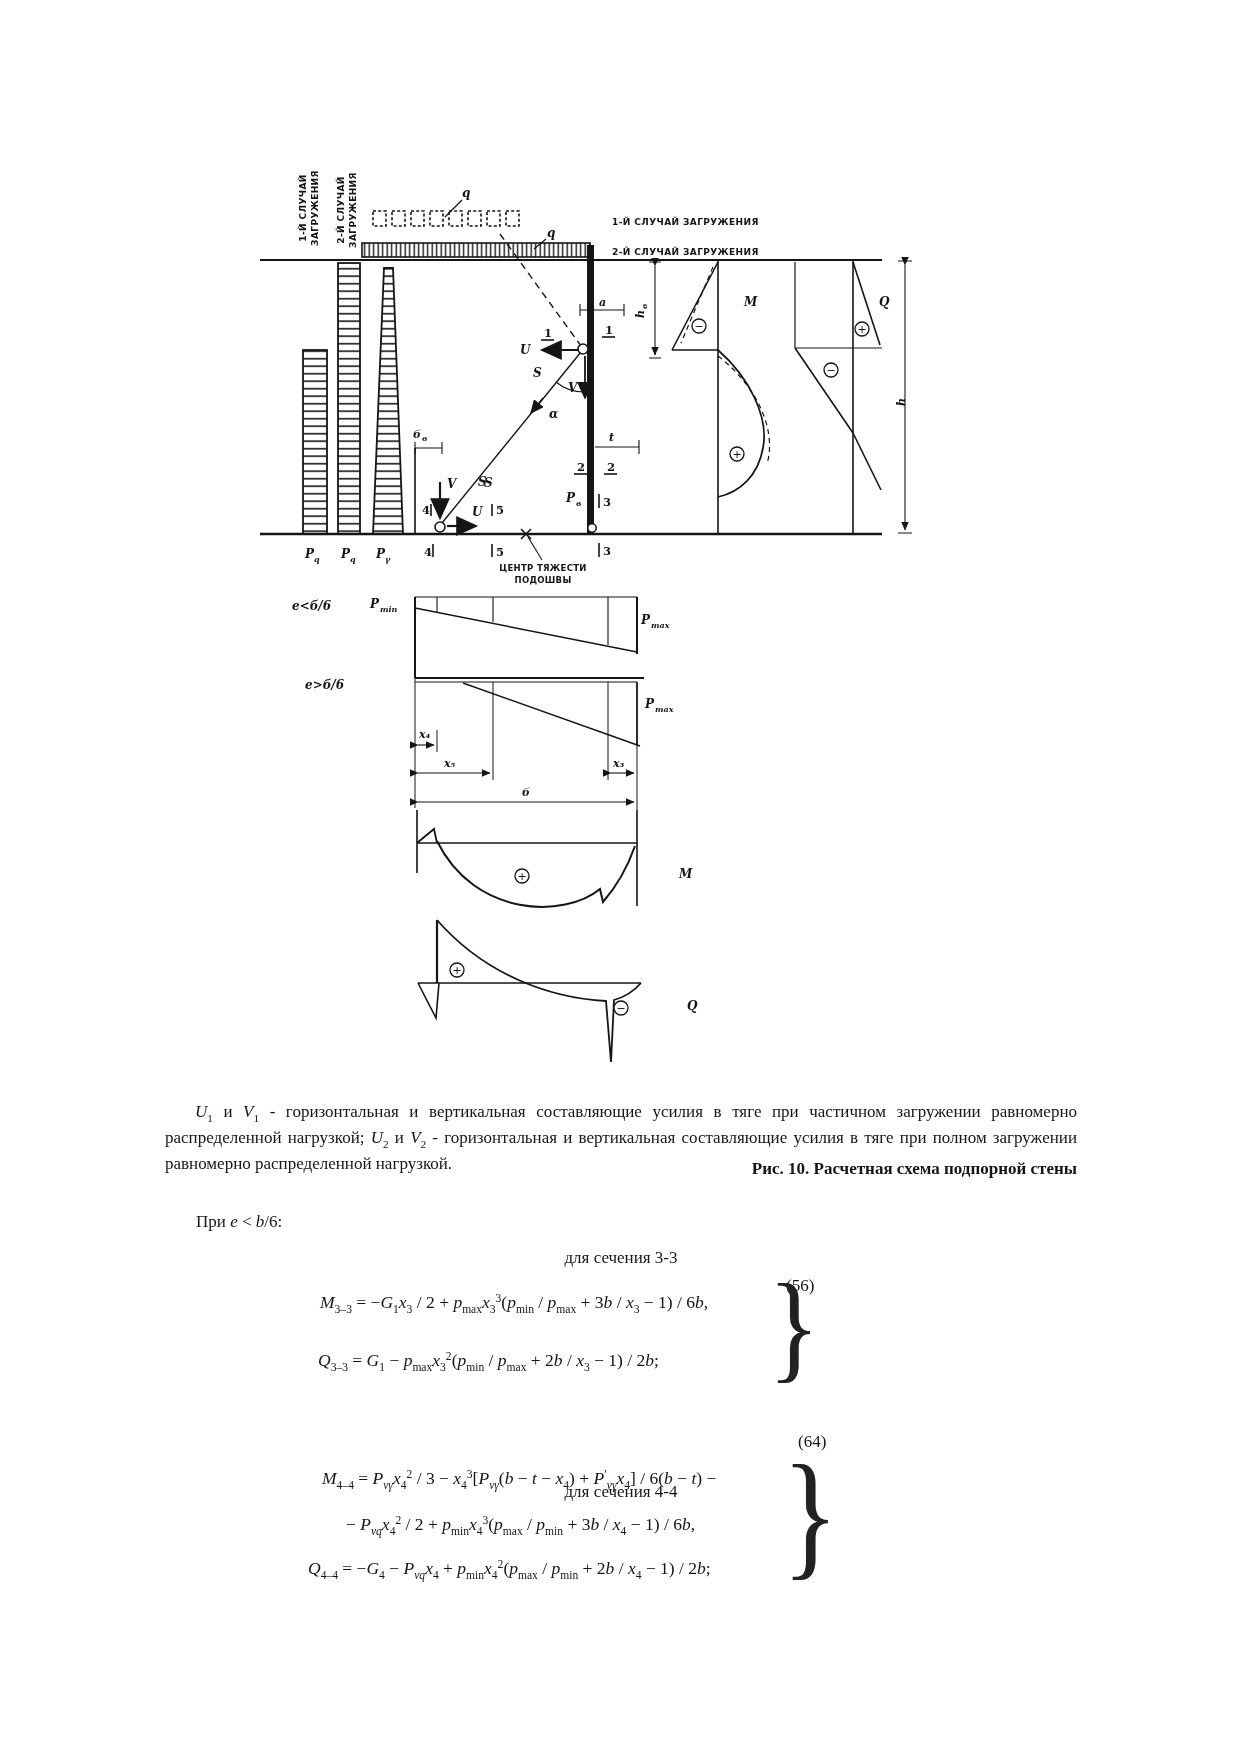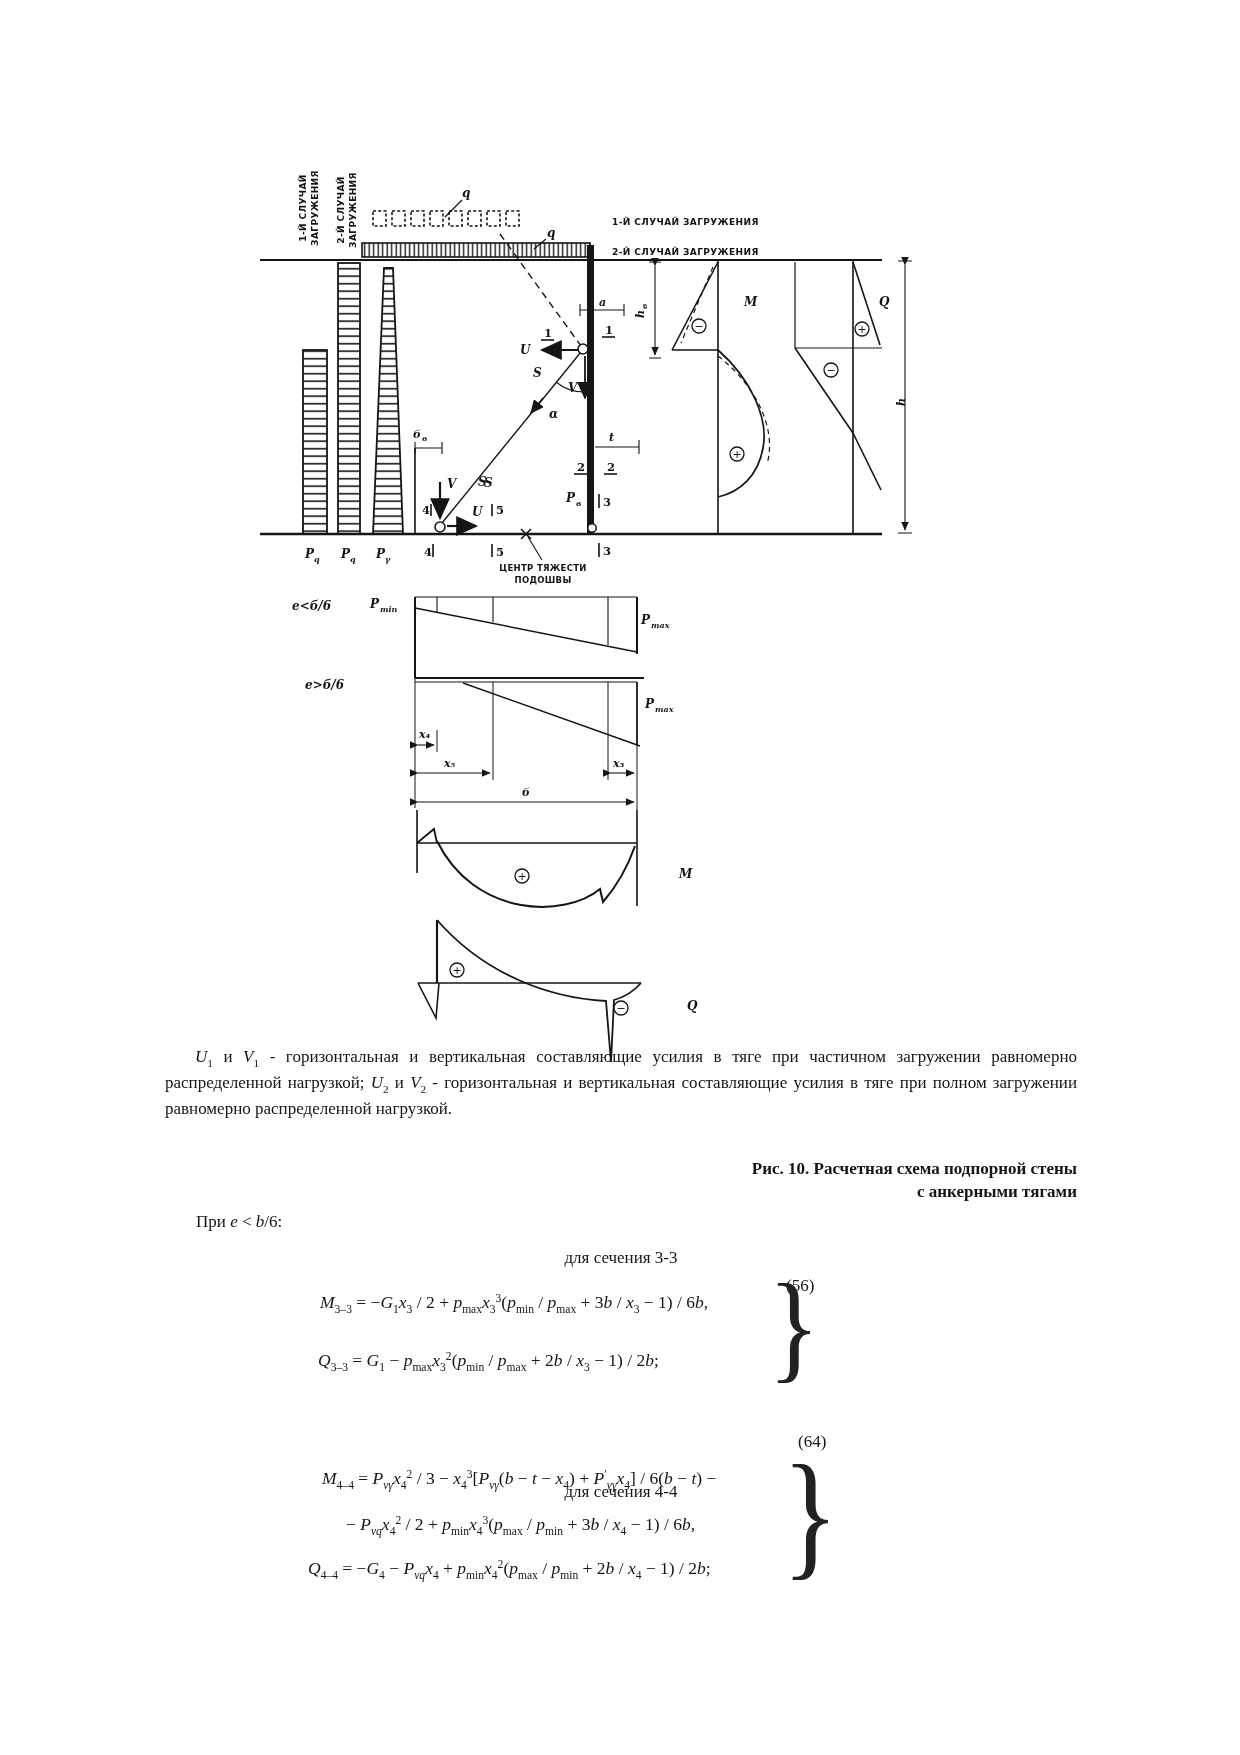--- a/index.html
+++ b/index.html
@@ -13,21 +13,21 @@
   svg text{fill:#151515;}
   
   .fl   {font-family:"DejaVu Serif",serif;font-style:italic;font-weight:bold;font-size:12px;}
   .fls  {font-family:"DejaVu Serif",serif;font-style:italic;font-weight:bold;font-size:8px;}
   .fdim {font-family:"DejaVu Serif",serif;font-style:italic;font-weight:bold;font-size:11px;}
   .fsec {font-family:"DejaVu Serif",serif;font-weight:bold;font-size:11.5px;}
   .fcap {font-family:"DejaVu Sans",sans-serif;font-weight:bold;font-size:9px;letter-spacing:.4px;}
   .fcog {font-family:"DejaVu Sans",sans-serif;font-weight:bold;font-size:8.5px;letter-spacing:.3px;}
   .fsign{font-family:"DejaVu Sans",sans-serif;font-size:11px;}
   
-  #para{left:165px;top:1045px;width:912px;font-size:17px;line-height:1.46;text-align:justify;text-indent:30px;}
+  #para{left:165px;top:1100px;width:912px;font-size:17px;line-height:1.46;text-align:justify;text-indent:30px;}
   #caption{left:165px;top:1158px;width:912px;text-align:right;font-weight:bold;font-size:17px;line-height:1.35;}
   #pri{left:196px;top:1212px;font-size:17px;}
   .seclabel{left:165px;width:912px;text-align:center;font-size:17px;}
   #sec33{top:1248px;}
   #sec44{top:1482px;}
   .eqnum{font-size:17px;}
   #num63{left:786px;top:1276px;}
   #num64{left:798px;top:1432px;}
   .eqline{font-size:17.5px;white-space:nowrap;font-family:"Liberation Serif",serif;}
   #eq63l1{left:320px;top:1292px;}
@@ -284,21 +284,20 @@
 
   <path d="M655 135 V400" stroke="#151515" stroke-width="1.1" marker-start="url(#md)" marker-end="url(#md)"></path>
   <path d="M648 131 H662 M648 403 H662" stroke="#151515" stroke-width="1.1"></path>
   <text class="fdim" transform="rotate(-90 651 272)" x="647" y="276">h</text>
 </svg>
 
 <div class="abs" id="para"><span class="tk-i">U</span><span class="tk-s">1</span><span class="tk-n"> и </span><span class="tk-i">V</span><span class="tk-s">1</span><span class="tk-n"> - горизонтальная и вертикальная составляющие усилия в тяге при частичном загружении равномерно распределенной нагрузкой; </span><span class="tk-i">U</span><span class="tk-s">2</span><span class="tk-n"> и </span><span class="tk-i">V</span><span class="tk-s">2</span><span class="tk-n"> - горизонтальная и вертикальная составляющие усилия в тяге при полном загружении равномерно распределенной нагрузкой.</span></div>
 
 <div class="abs" id="caption">
   <div>Рис. 10. Расчетная схема подпорной стены</div>
-  <div>с анкерными тягами</div>
 </div>
 
 <div class="abs" id="pri"><span class="tk-n">При </span><span class="tk-i">e</span><span class="tk-n"> &lt; </span><span class="tk-i">b</span><span class="tk-n">/6:</span></div>
 
 <div class="abs seclabel" id="sec33">для сечения 3-3</div>
 
 <div class="abs eqnum" id="num63">(56)</div>
 <div class="abs eqline" id="eq63l1"><span class="tk-i">M</span><span class="tk-s">3–3</span><span class="tk-n"> = −</span><span class="tk-i">G</span><span class="tk-s">1</span><span class="tk-i">x</span><span class="tk-s">3</span><span class="tk-n"> / 2 + </span><span class="tk-i">p</span><span class="tk-s">max</span><span class="tk-i">x</span><span class="tk-s">3</span><span class="tk-p">3</span><span class="tk-n">(</span><span class="tk-i">p</span><span class="tk-s">min</span><span class="tk-n"> / </span><span class="tk-i">p</span><span class="tk-s">max</span><span class="tk-n"> + 3</span><span class="tk-i">b</span><span class="tk-n"> / </span><span class="tk-i">x</span><span class="tk-s">3</span><span class="tk-n"> − 1) / 6</span><span class="tk-i">b</span><span class="tk-n">,</span></div>
 <div class="abs eqline" id="eq63l2"><span class="tk-i">Q</span><span class="tk-s">3–3</span><span class="tk-n"> = </span><span class="tk-i">G</span><span class="tk-s">1</span><span class="tk-n"> − </span><span class="tk-i">p</span><span class="tk-s">max</span><span class="tk-i">x</span><span class="tk-s">3</span><span class="tk-p">2</span><span class="tk-n">(</span><span class="tk-i">p</span><span class="tk-s">min</span><span class="tk-n"> / </span><span class="tk-i">p</span><span class="tk-s">max</span><span class="tk-n"> + 2</span><span class="tk-i">b</span><span class="tk-n"> / </span><span class="tk-i">x</span><span class="tk-s">3</span><span class="tk-n"> − 1) / 2</span><span class="tk-i">b</span><span class="tk-n">;</span></div>
 <div class="abs brace" id="brace63">}</div>

